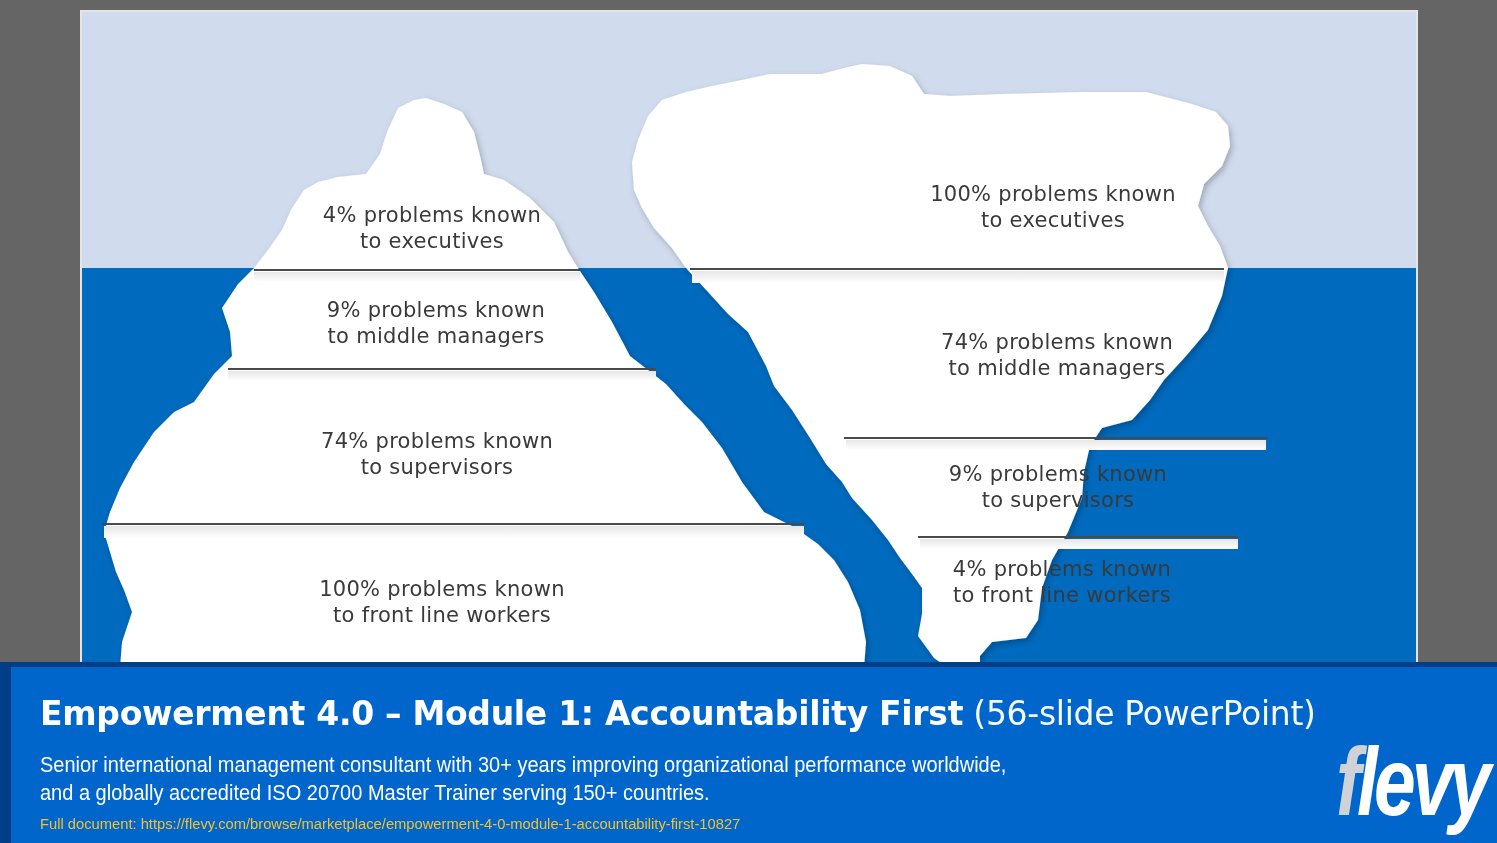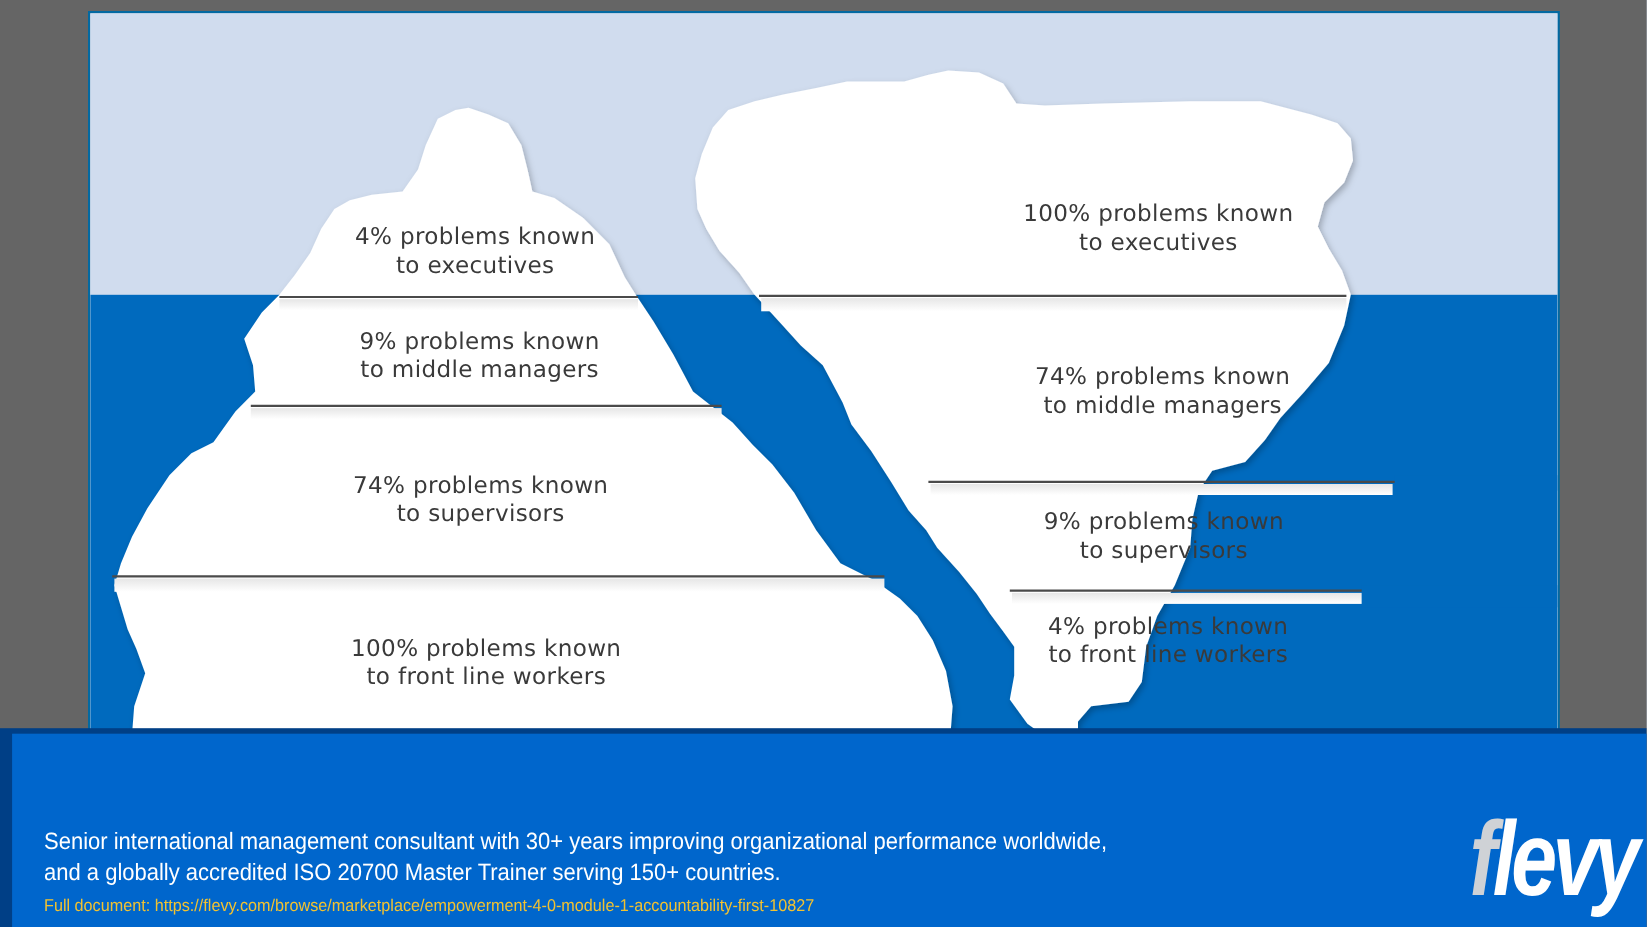--- a/index.html
+++ b/index.html
@@ -1,21 +1,21 @@
 <!DOCTYPE html>
 <html><head>
 <meta charset="utf-8">
 <style>
   * { margin: 0; padding: 0; box-sizing: border-box; }
   html, body { width: 1497px; height: 843px; overflow: hidden; }
   body { background: #656565; position: relative; font-family: "Liberation Sans", sans-serif; }
 
   .slide-frame {
     position: absolute; left: 80px; top: 10px; width: 1338px; height: 660px;
-    background: #0369a1; padding: 2px;
+    background: #e5e5e5; padding: 2px;
   }
   .slide {
     position: relative; width: 100%; height: 100%; overflow: hidden;
     background: #d0dcee;
   }
   .slide svg.scene { position: absolute; left: 0; top: 0; }
 
   .layer-label {
     position: absolute; text-align: center; color: #3a3a3a;
     font-family: "DejaVu Sans", sans-serif; font-size: 21px; line-height: 26px;
@@ -170,20 +170,24 @@
     </div>
     <div class="layer-label" style="left:980px; top:544px;">
       <div>4% problems known</div>
       <div>to front line workers</div>
     </div>
   </div>
 </div>
 
 <div class="banner">
   <div class="banner-inner">
+    <div class="banner-title">
+      <span class="bold">Empowerment 4.0 – Module 1: Accountability First</span>
+      <span class="light">(56-slide PowerPoint)</span>
+    </div>
     <div class="banner-desc">Senior international management consultant with 30+ years improving organizational performance worldwide, and a globally accredited ISO 20700 Master Trainer serving 150+ countries.</div>
     <a class="banner-link">Full document: https://flevy.com/browse/marketplace/empowerment-4-0-module-1-accountability-first-10827</a>
   </div>
 </div>
 
 <div class="logo">
   <span class="logo-text"><span class="logo-f">f</span><span class="logo-rest">levy</span></span>
 </div>
 
 </body></html>

